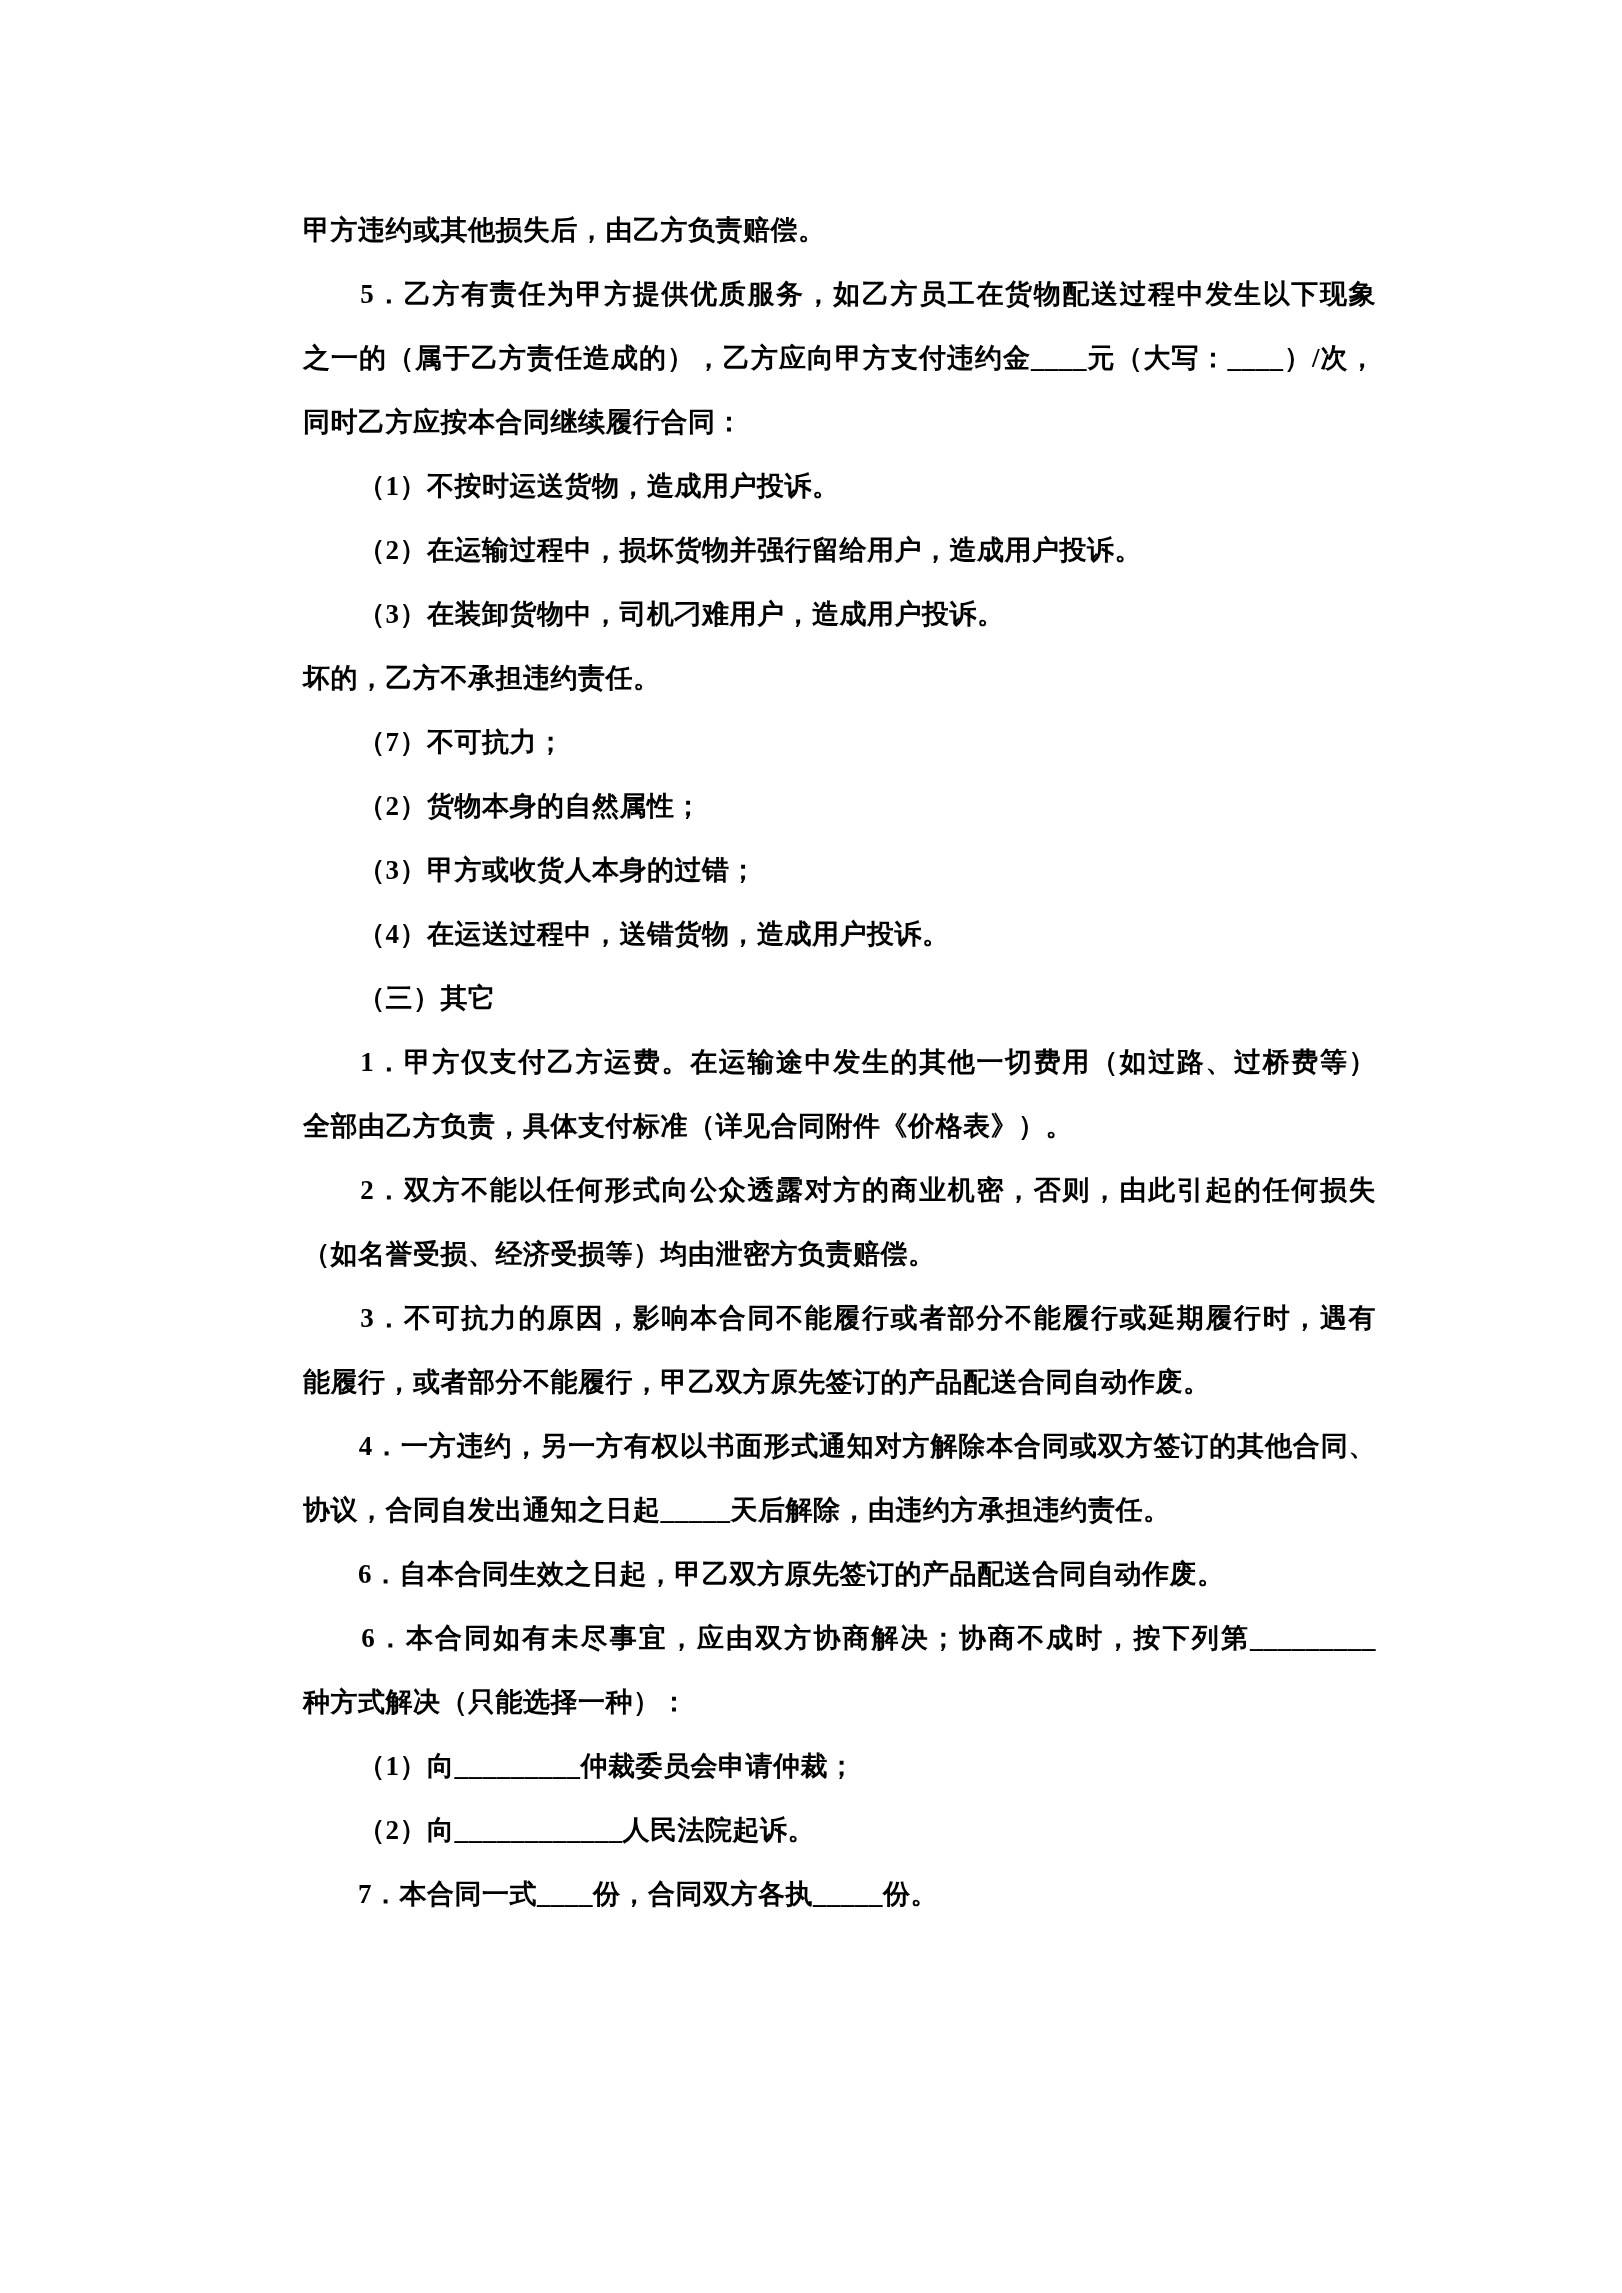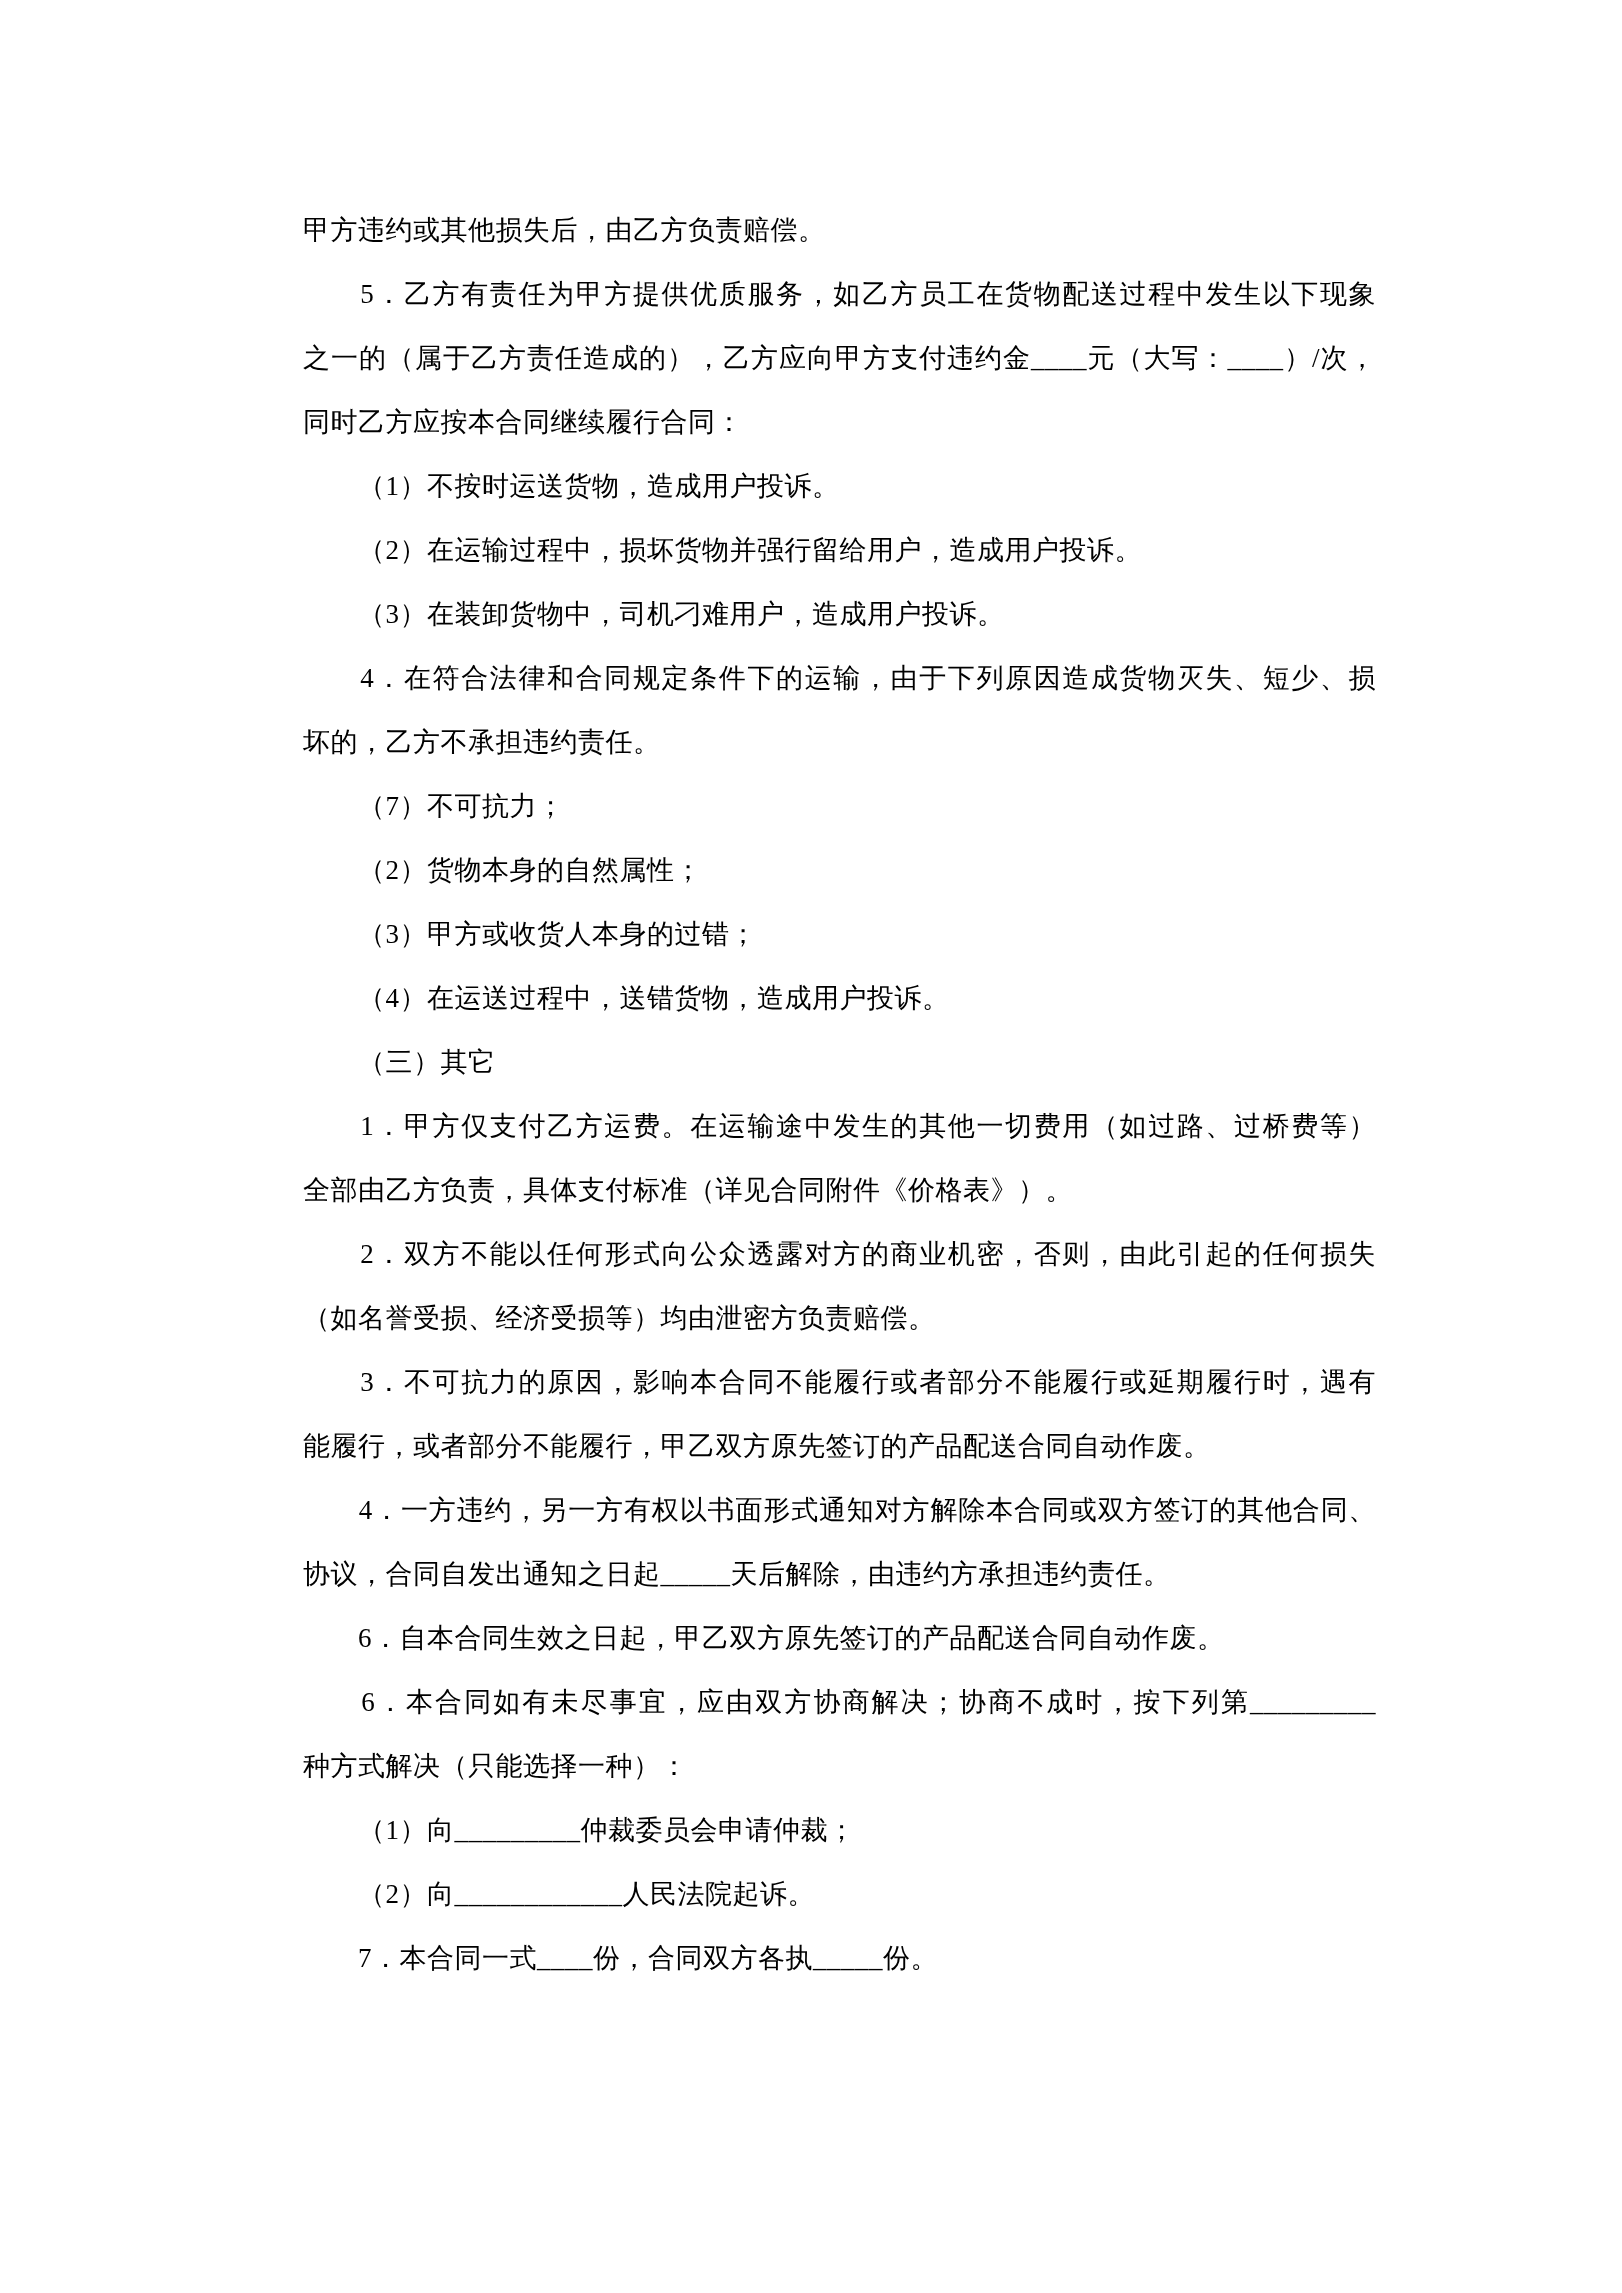--- a/index.html
+++ b/index.html
@@ -7,20 +7,21 @@
     padding: 0;
     background: #ffffff;
   }
   .page {
     position: relative;
     width: 1623px;
     height: 2294px;
     background: #ffffff;
     overflow: hidden;
     font-family: "Liberation Serif", "DejaVu Serif", serif;
+    font-weight: bold;
   }
   .doc-content {
     position: absolute;
     left: 303px;
     top: 198px;
     width: 1073px;
     color: #000000;
     font-size: 27px;
     line-height: 64px;
     letter-spacing: 0.5px;
@@ -43,21 +44,20 @@
 
 <div class="page">
   <div class="doc-content">
       <div class="doc-line">甲方违约或其他损失后，由乙方负责赔偿。</div>
       <div class="doc-line fill">　　5．乙方有责任为甲方提供优质服务，如乙方员工在货物配送过程中发生以下现象</div>
       <div class="doc-line fill">之一的（属于乙方责任造成的），乙方应向甲方支付违约金____元（大写：____）/次，</div>
       <div class="doc-line">同时乙方应按本合同继续履行合同：</div>
       <div class="doc-line">　　（1）不按时运送货物，造成用户投诉。</div>
       <div class="doc-line">　　（2）在运输过程中，损坏货物并强行留给用户，造成用户投诉。</div>
       <div class="doc-line">　　（3）在装卸货物中，司机刁难用户，造成用户投诉。</div>
-      <div class="doc-line fill">　　4．在符合法律和合同规定条件下的运输，由于下列原因造成货物灭失、短少、损</div>
       <div class="doc-line">坏的，乙方不承担违约责任。</div>
       <div class="doc-line">　　（7）不可抗力；</div>
       <div class="doc-line">　　（2）货物本身的自然属性；</div>
       <div class="doc-line">　　（3）甲方或收货人本身的过错；</div>
       <div class="doc-line">　　（4）在运送过程中，送错货物，造成用户投诉。</div>
       <div class="doc-line">　　（三）其它</div>
       <div class="doc-line fill">　　1．甲方仅支付乙方运费。在运输途中发生的其他一切费用（如过路、过桥费等）</div>
       <div class="doc-line">全部由乙方负责，具体支付标准（详见合同附件《价格表》）。</div>
       <div class="doc-line fill">　　2．双方不能以任何形式向公众透露对方的商业机密，否则，由此引起的任何损失</div>
       <div class="doc-line">（如名誉受损、经济受损等）均由泄密方负责赔偿。</div>

